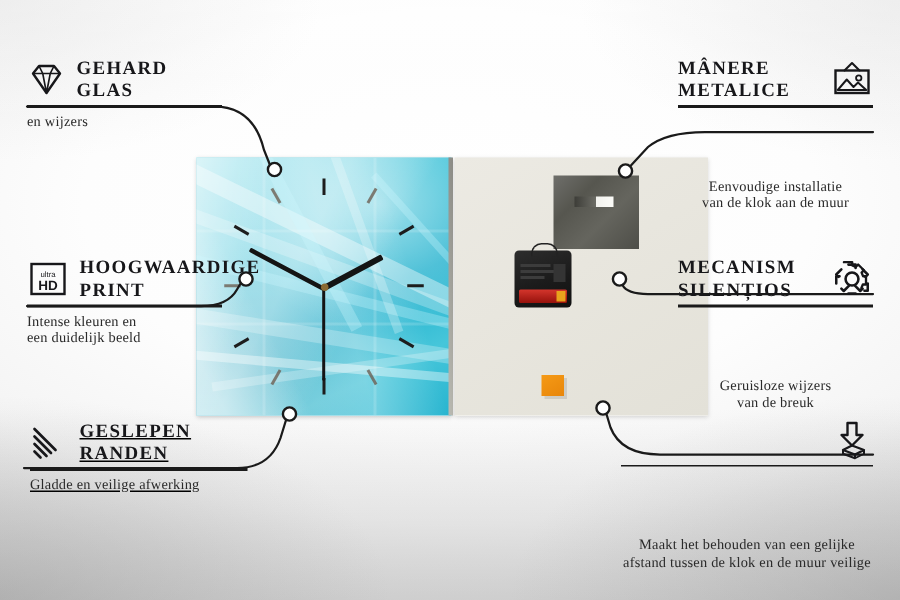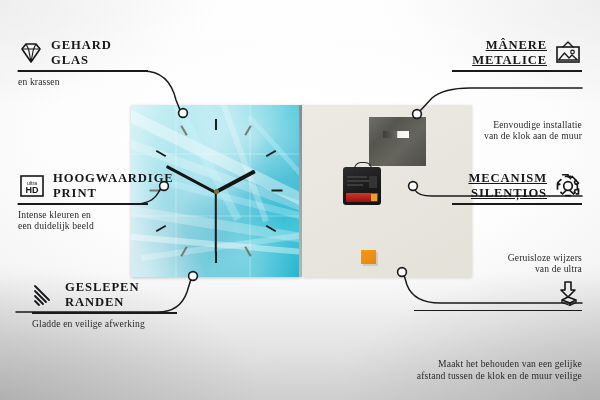--- a/index.html
+++ b/index.html
@@ -86,24 +86,24 @@
   
   .callout{position:absolute;}
   .co-head{display:flex;align-items:center;gap:7px;}
   .co-title{
     font-size:12.6px;font-weight:700;letter-spacing:.9px;color:#17171a;
     line-height:14.6px;text-transform:uppercase;
   }
   .callout.left .co-head{justify-content:flex-start;}
   .callout.left .co-title{text-align:left;}
   .callout.right .co-head{justify-content:flex-end;}
-  .callout.right .co-title{text-align:right;text-decoration:underline;}
+  .callout.right .co-title{text-align:left;}
   .co-rule{height:1.4px;background:#1a1a1a;margin:3px 0 4px 0;}
   .co-desc{font-size:9.6px;line-height:11.6px;color:#2a2a2a;letter-spacing:.15px;}
-  .callout.right .co-desc{text-align:right;margin-top:47px;}
+  .callout.right .co-desc{text-align:center;margin-top:47px;}
   .ico{flex:0 0 auto;display:block;}
 </style>
 </head>
 <body>
 
 <div id="stage">
 
   <div class="bg-base"></div>
   <div class="bg-vert"></div>
   <div class="bg-corner"></div>
@@ -190,21 +190,21 @@
         <path d="M4 8 L8 3 L18 3 L22 8 L13 21 Z" fill="none" stroke="#17171a" stroke-width="1.6" stroke-linejoin="round"></path>
         <path d="M4 8 H22 M8 3 L10.5 8 L13 21 M18 3 L15.5 8 L13 21" fill="none" stroke="#17171a" stroke-width="1.1"></path>
       </svg>
       <div class="co-title">
         <div>GEHARD</div>
         <div>GLAS</div>
       </div>
     </div>
     <div class="co-rule"></div>
     <div class="co-desc">
-      <div>en krassen</div>
+      <div>en wijzers</div>
     </div>
   </div>
 
   <div class="callout left" style="left:18px;top:171px;width:130px;">
     <div class="co-head">
       <svg class="ico" width="28" height="26" viewBox="0 0 28 26">
         <rect x="3" y="3" width="22" height="20" fill="none" stroke="#17171a" stroke-width="1.6"></rect>
         <text x="14" y="11.5" font-family="Liberation Sans, sans-serif" font-size="5.2" text-anchor="middle" fill="#17171a">ultra</text>
         <text x="14" y="20" font-family="Liberation Sans, sans-serif" font-size="9" font-weight="bold" text-anchor="middle" fill="#17171a">HD</text>
       </svg>
@@ -213,21 +213,21 @@
         <div>PRINT</div>
       </div>
     </div>
     <div class="co-rule"></div>
     <div class="co-desc">
       <div>Intense kleuren en</div>
       <div>een duidelijk beeld</div>
     </div>
   </div>
 
-  <div class="callout left" style="left:32px;top:280px;width:145px;">
+  <div class="callout left" style="left:20px;top:280px;width:145px;text-decoration:underline;">
     <div class="co-head">
       <svg class="ico" width="26" height="24" viewBox="0 0 26 24">
         <g stroke="#17171a" stroke-width="1.8" stroke-linecap="round">
           <line x1="3" y1="3" x2="17" y2="17"></line>
           <line x1="3" y1="8" x2="14" y2="19"></line>
           <line x1="3" y1="13" x2="11" y2="21"></line>
           <line x1="3" y1="18" x2="7" y2="22"></line>
         </g>
       </svg>
       <div class="co-title">
@@ -272,21 +272,21 @@
           <path d="M11 3 h6 v2.3 l2.6 1.1 1.7-1.7 4.2 4.2-1.7 1.7 1.1 2.6 H27 v6 h-2.3 l-1.1 2.6" transform="translate(-1.5,-1) scale(0.92)"></path>
           <circle cx="14" cy="13" r="4.3"></circle>
           <path d="M11.6 3.4 h4.8 v2.2 M21.1 6.6 l3.4 3.4 -1.6 1.6 M24.5 16 v4.8 h-2.2 M21.1 19.4 l-1.6 1.6 -3.4 -3.4"></path>
           <path d="M6.9 6.6 L3.5 10 l1.6 1.6 M3.5 16 v-4.8 h2.2 M6.9 19.4 l1.6 1.6 3.4-3.4 M11.6 22.6 h4.8"></path>
         </g>
       </svg>
     </div>
     <div class="co-rule"></div>
     <div class="co-desc">
       <div>Geruisloze wijzers</div>
-      <div>van de ultra</div>
+      <div>van de breuk</div>
     </div>
   </div>
 
   <div class="callout right" style="left:414px;top:280px;width:168px;">
     <div class="co-head">
       <svg class="ico" width="28" height="27" viewBox="0 0 28 27">
         <path d="M11 2 h6 v8 h4 l-7 7 -7 -7 h4 Z" fill="none" stroke="#17171a" stroke-width="1.6" stroke-linejoin="round"></path>
         <path d="M8 20 L14 17 L22 20 L16 23 Z" fill="none" stroke="#17171a" stroke-width="1.5" stroke-linejoin="round"></path>
         <path d="M8 20 v2.5 L16 25.5 v-2.5 M22 20 v2.5 L16 25.5" fill="none" stroke="#17171a" stroke-width="1.3" stroke-linejoin="round"></path>
       </svg>

